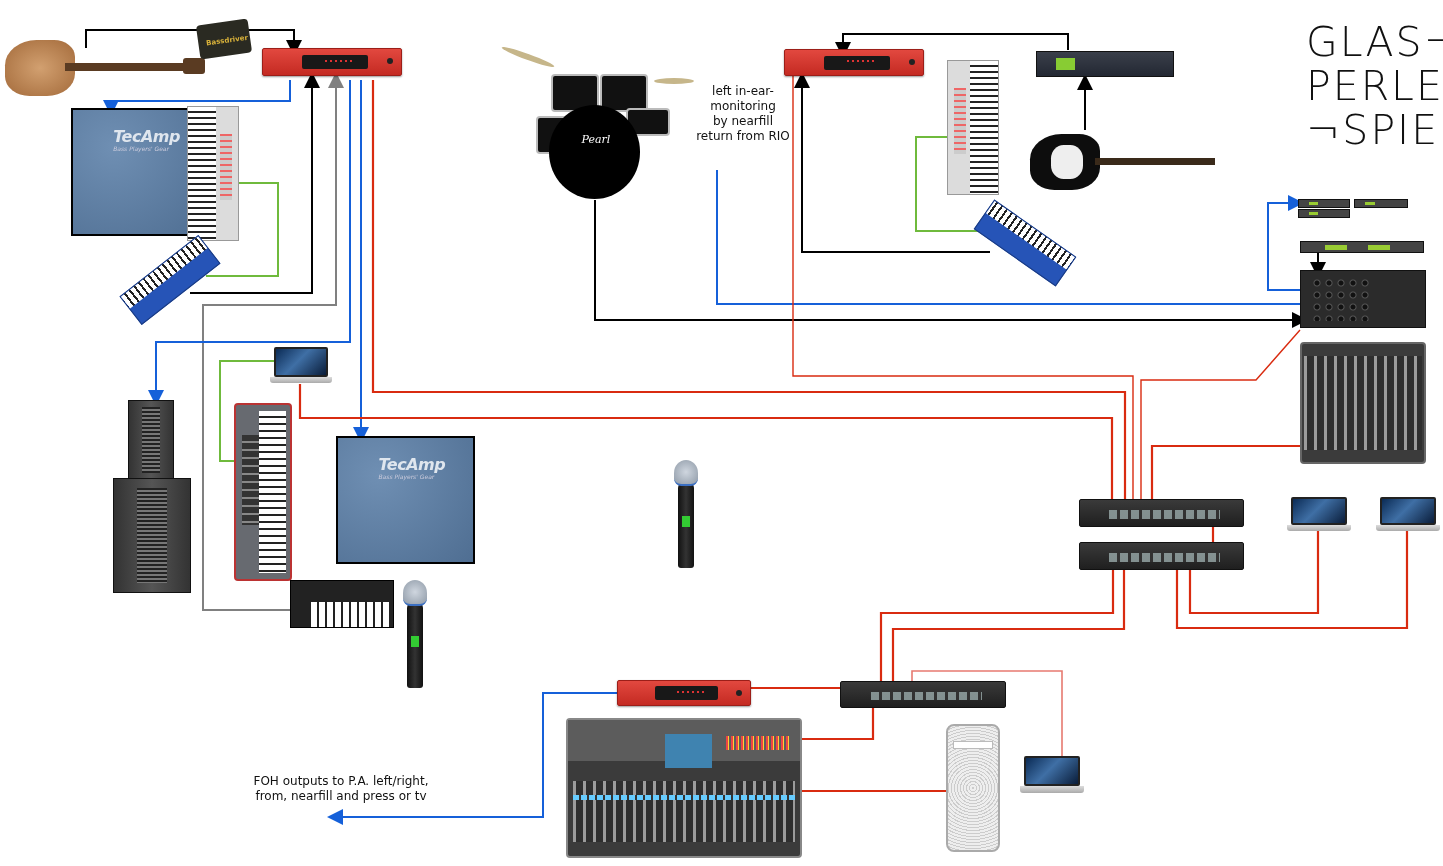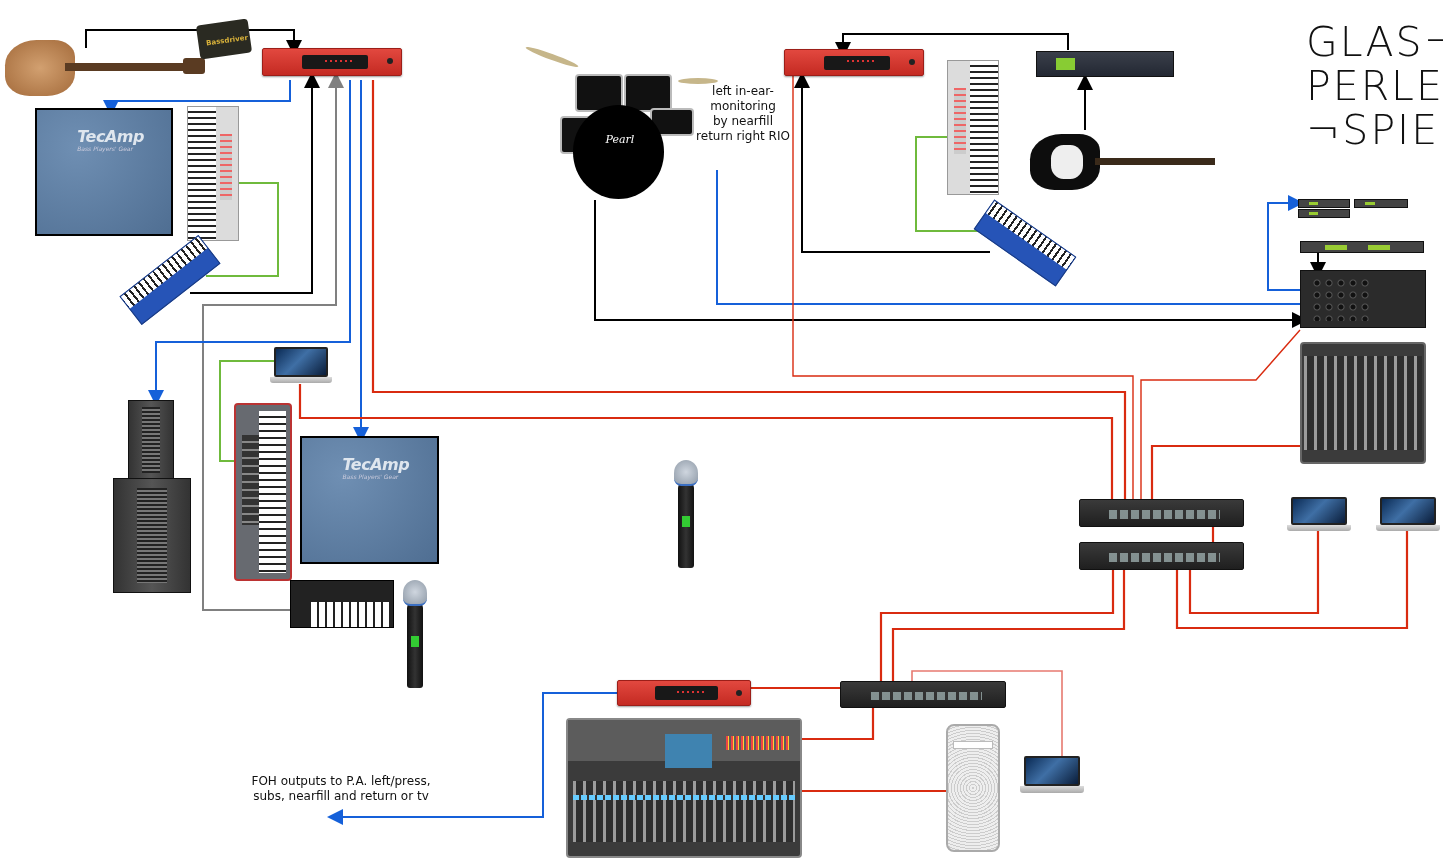--- a/index.html
+++ b/index.html
@@ -9,21 +9,21 @@
   .label{position:absolute;z-index:3;color:#111;font-family:"DejaVu Sans",sans-serif;font-size:11.5px;line-height:15px;text-align:center;}
   
   .iface{background:linear-gradient(#e2483f,#c42a22);border:1px solid #9c1e18;border-radius:2px;box-shadow:0 1px 2px rgba(0,0,0,.4);}
   .iface .scr{position:absolute;top:22%;bottom:22%;left:28%;right:24%;background:#181818;border-radius:2px;}
   .iface .scr:after{content:"";position:absolute;left:35%;right:20%;top:35%;height:2px;background:repeating-linear-gradient(90deg,#d33 0 2px,transparent 2px 5px);}
   .iface .knob{position:absolute;right:6%;top:36%;width:6px;height:6px;background:#222;border-radius:50%;}
   
   .switch{background:linear-gradient(#3a3a3a,#1f1f1f);border:1px solid #111;border-radius:2px;}
   .switch .ports{position:absolute;left:18%;right:14%;top:40%;height:32%;background:repeating-linear-gradient(90deg,#9aa 0 8px,#333 8px 11px);opacity:.8;}
   
-  .cab{background:#56759a;border:2px solid #000;background-image:radial-gradient(circle at 30% 30%,#6f8fb3,#4f6e92);}
+  .cab{background:#56759a;border:2px solid #000;background-image:radial-gradient(circle at 30% 30%,#6f8fb3,#4f6e92);margin-left:36px;}
   .cab .logo{position:absolute;left:30%;top:14%;color:#dfe6ee;font-style:italic;font-weight:bold;font-size:16px;letter-spacing:-0.5px;}
   .cab .sub{position:absolute;left:30%;top:28%;color:#ccd;font-size:6px;font-style:italic;}
   
   .kbd-v{background:#e9e9e9;border:1px solid #999;}
   .kbd-v .keys{position:absolute;left:0;top:0;bottom:0;width:55%;background:repeating-linear-gradient(180deg,#fff 0 4px,#222 4px 6px);}
   .kbd-v .panel{position:absolute;right:0;top:0;bottom:0;width:45%;background:#dcdcdc;}
   .kbd-v .panel:after{content:"";position:absolute;left:20%;right:25%;top:20%;bottom:30%;background:repeating-linear-gradient(180deg,#e66 0 2px,#ccc 2px 6px);}
   .kbd-blue{background:#2654b7;border:1px solid #1a3b82;transform:rotate(-38deg);}
   .kbd-blue .keys{position:absolute;left:0;right:0;top:0;height:45%;background:repeating-linear-gradient(90deg,#fff 0 4px,#222 4px 6px);}
   .kbd-red{background:#676a70;border:2px solid #b33;border-radius:4px;}
@@ -185,35 +185,35 @@
 </div>
 <div class="dev mic" style="left:407px;top:602px;width:16px;height:86px;">
   <div class="head"></div>
     <div class="led"></div>
 </div>
 <div class="dev mic" style="left:678px;top:482px;width:16px;height:86px;">
   <div class="head"></div>
     <div class="led"></div>
 </div>
 
-<div class="dev drums" style="left:520px;top:46px;width:190px;height:156px;text-align:center;">
+<div class="dev drums" style="left:496px;top:46px;width:190px;height:156px;text-align:center;">
   <div class="cym" style="left:4px;top:8px;width:56px;transform:rotate(20deg);"></div>
   <div class="cym" style="left:158px;top:32px;width:40px;"></div>
   <div class="tom" style="left:55px;top:28px;width:44px;height:34px;"></div>
   <div class="tom" style="left:104px;top:28px;width:44px;height:34px;"></div>
   <div class="tom" style="left:40px;top:70px;width:40px;height:34px;"></div>
   <div class="tom" style="left:130px;top:62px;width:40px;height:24px;"></div>
   <div class="bass"></div>
   <span class="brand">Pearl</span>
 </div>
 <div class="label" style="left:688px;top:84px;width:110px;font-size:12px;">
   <div>left in-ear-</div>
   <div>monitoring</div>
   <div>by nearfill</div>
-  <div>return right RIO</div>
+  <div>return from RIO</div>
 </div>
 
 <div class="dev iface" style="left:784px;top:49px;width:140px;height:27px;">
   <div class="scr"></div>
     <div class="knob"></div>
 </div>
 <div class="dev fx" style="left:1036px;top:51px;width:138px;height:26px;">
   <div class="lcd"></div>
 </div>
 <div class="dev kbd-v" style="left:947px;top:60px;width:52px;height:135px;transform:scaleX(-1);">
@@ -276,15 +276,15 @@
     <div class="strip"></div>
 </div>
 <div class="dev macpro" style="left:946px;top:724px;width:54px;height:128px;">
     <div class="bar"></div>
   </div>
 <div class="dev laptop" style="left:1020px;top:756px;width:64px;height:37px;">
     <div class="scr"></div>
     <div class="base"></div>
   </div>
 <div class="label" style="left:246px;top:774px;width:190px;font-size:12px;">
-  <div>FOH outputs to P.A. left/press,</div>
-  <div>subs, nearfill and return or tv</div>
+  <div>FOH outputs to P.A. left/right,</div>
+  <div>from, nearfill and press or tv</div>
 </div>
 
 </body></html>

